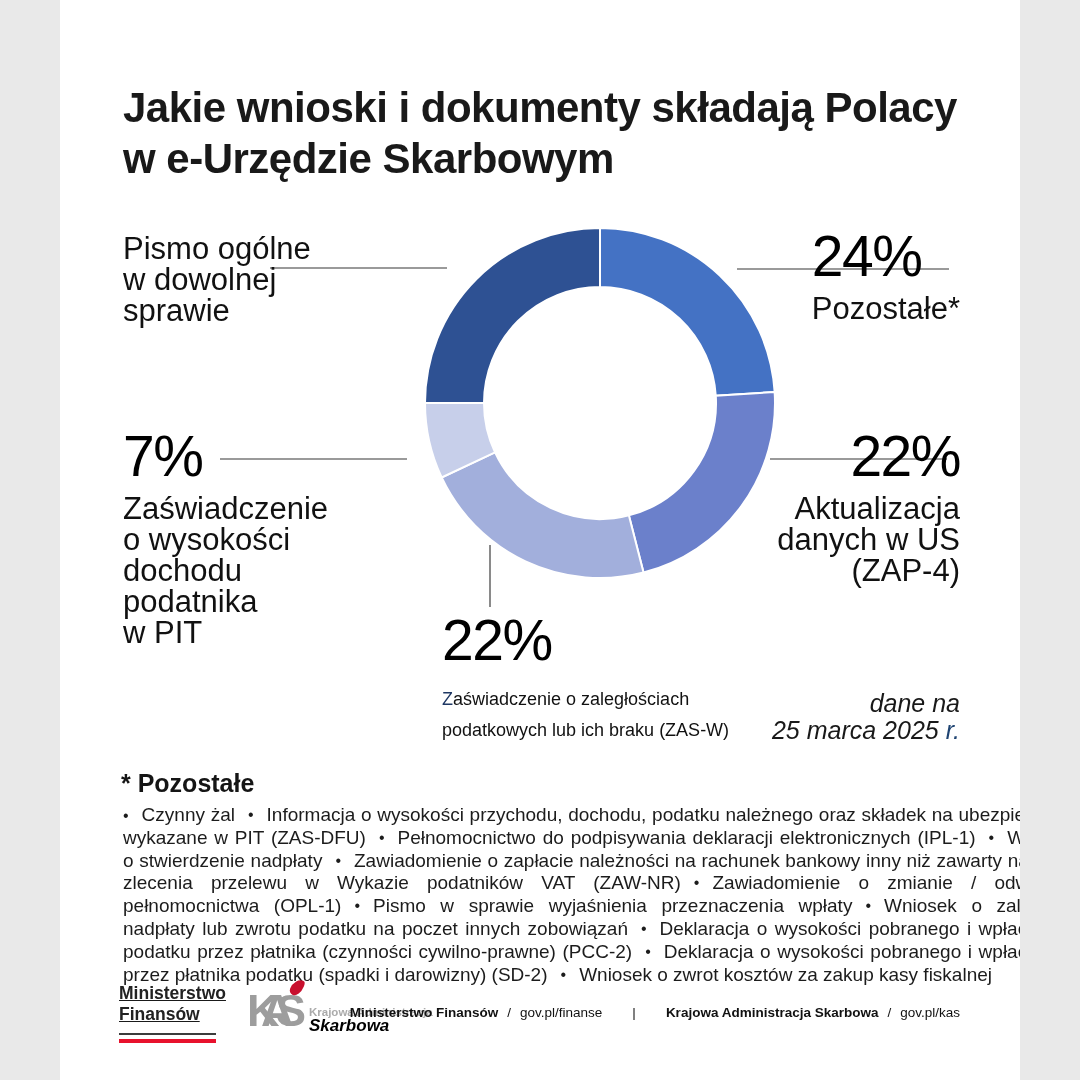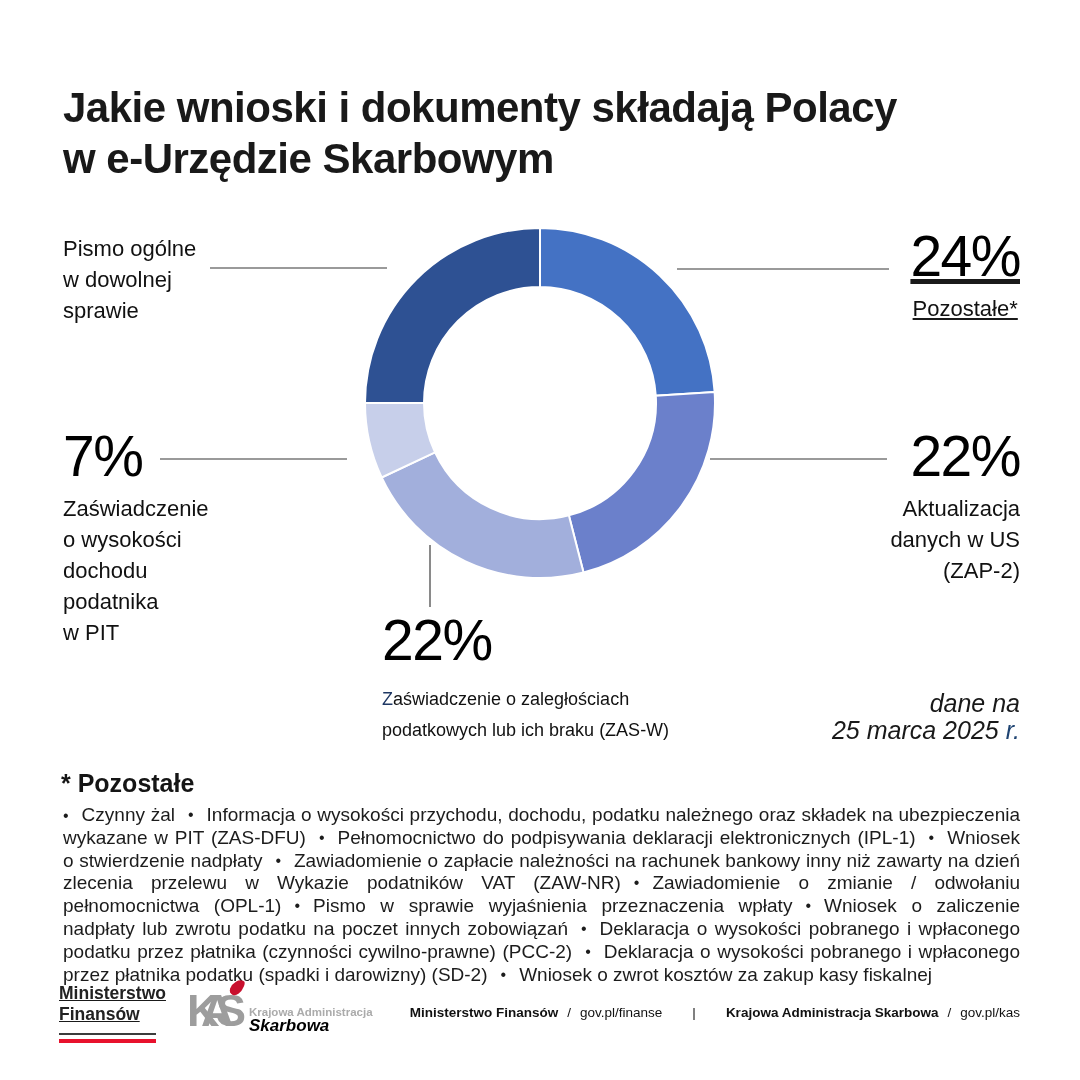--- a/index.html
+++ b/index.html
@@ -1,19 +1,19 @@
 <!DOCTYPE html>
 <html lang="pl"><head>
 <meta charset="utf-8">
 <style>
   html,body { margin:0; padding:0; background:#e9e9e9; }
   * { box-sizing: border-box; }
   .canvas {
     position: relative;
-    width: 1080px; height: 1080px;
+    width: 960px; height: 1080px;
     margin: 0 auto;
     background: #ffffff;
     font-family: "Liberation Sans", "DejaVu Sans", sans-serif;
     color: #1a1a1a;
     overflow: hidden;
   }
 
   
   .page-title {
     position: absolute; left: 63px; top: 54px;
@@ -36,25 +36,25 @@
   .l5 { left: 429px; top: 545px; height: 62px; }
 
   
   .callout { position: absolute; }
   .callout .pct {
     font-size: 57px; line-height: 60px; font-weight: 400;
     color: #000; letter-spacing: -1.5px;
   }
   .callout .clabel {
     margin-top: 7px;
-    font-size: 22px; line-height: 31px; color: #111;
+    font-size: 31px; line-height: 31px; color: #111;
     white-space: pre-line;
   }
   .c-top-left  { left: 63px;  top: 226px; text-align: left; }
-  .c-top-right { right: 60px; top: 226px; text-align: center; text-decoration: underline; }
+  .c-top-right { right: 60px; top: 226px; text-align: left; }
   .c-mid-left  { left: 63px;  top: 426px; text-align: left; }
   .c-mid-right { right: 60px; top: 426px; text-align: right; }
   .c-bottom    { left: 382px; top: 610px; text-align: left; }
   .c-bottom .clabel { font-size: 18px; line-height: 31px; margin-top: 14px; }
   .accent-letter { color: #1F3864; }
 
   
   .source-note {
     position: absolute; right: 60px; top: 690px;
     font-size: 25px; line-height: 27px; font-style: italic;
@@ -151,21 +151,21 @@
 o wysokości
 dochodu
 podatnika
 w PIT</div>
   </div>
 
   <div class="callout c-mid-right">
     <div class="pct">22%</div>
     <div class="clabel">Aktualizacja
 danych w US
-(ZAP-2)</div>
+(ZAP-4)</div>
   </div>
 
   <div class="callout c-bottom">
     <div class="pct">22%</div>
     <div class="clabel"><span class="accent-letter">Z</span><span>aświadczenie o zaległościach
 podatkowych lub ich braku (ZAS-W)</span></div>
   </div>
 
   <div class="source-note">
     <span>dane na</span><br>

